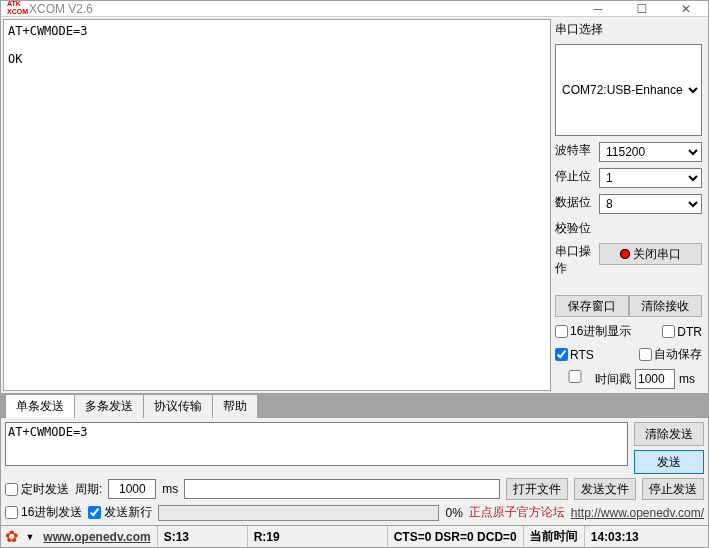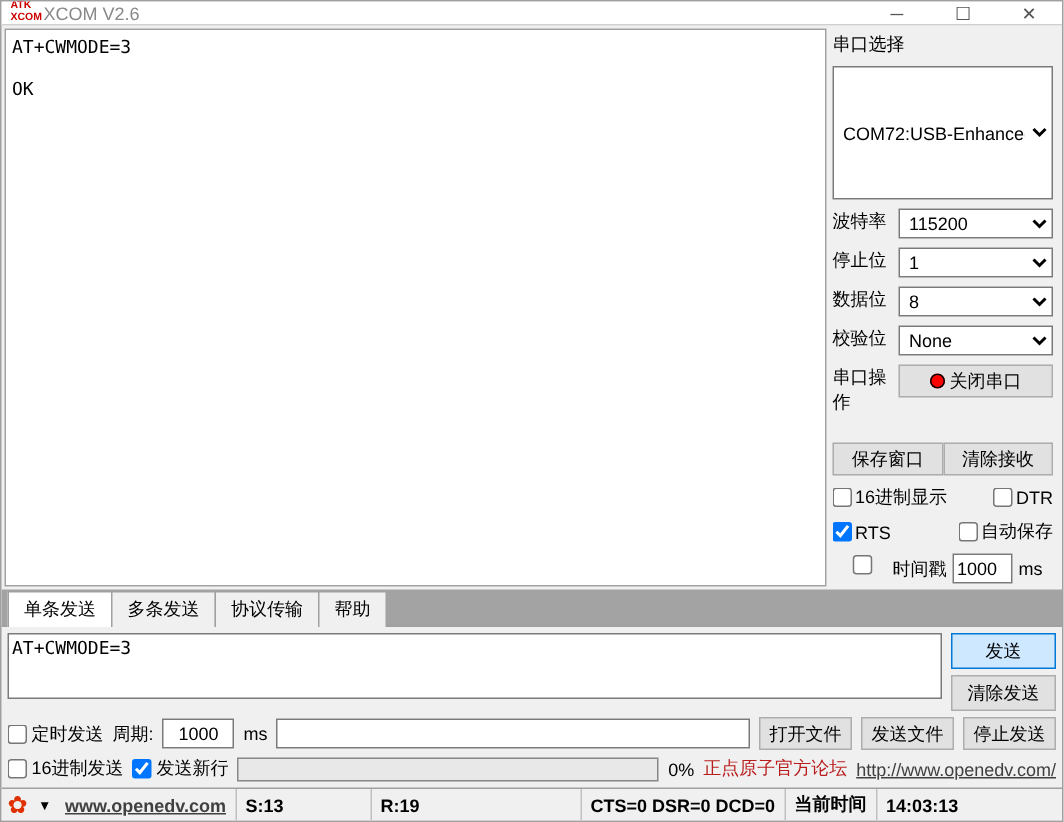--- a/index.html
+++ b/index.html
@@ -69,21 +69,20 @@
     <div class="row">
         <span class="lbl">停止位</span>
         <select class="sel"><option>1</option></select>
       </div>
     <div class="row">
         <span class="lbl">数据位</span>
         <select class="sel"><option>8</option></select>
       </div>
     <div class="row">
         <span class="lbl">校验位</span>
-        <select class="sel"><option>None</option></select>
       </div>
     <div class="row">
         <span class="lbl">串口操作</span>
         <button style="flex:1;display:flex;align-items:center;justify-content:center">
           <span class="record-dot"></span>
           <span>关闭串口</span>
         </button>
       </div>
     <div style="height:6px"></div>
     <div class="btnrow">
@@ -122,22 +121,22 @@
   <div class="tab active">单条发送</div>
   <div class="tab">多条发送</div>
   <div class="tab">协议传输</div>
   <div class="tab">帮助</div>
 </div>
 
 <div class="txpanel">
   <div class="txrow1">
     <textarea class="txinput" style="">AT+CWMODE=3</textarea>
     <div class="txbtns">
+      <button>清除发送</button>
       <button style="background:#cde8ff;border-color:#0078d7">发送</button>
-      <button>清除发送</button>
     </div>
   </div>
   <div class="txrow2">
     <label class="cbrow">
         <input type="checkbox" style="">
         <span>定时发送</span>
       </label>
     <span>周期:</span>
     <input type="text" class="periodbox" value="1000" style="">
     <span>ms</span>

